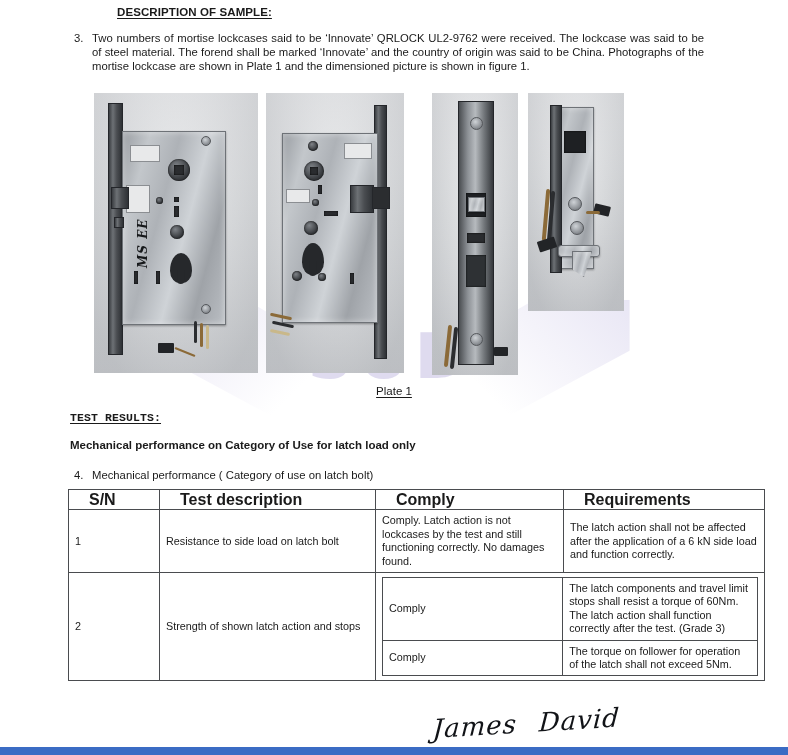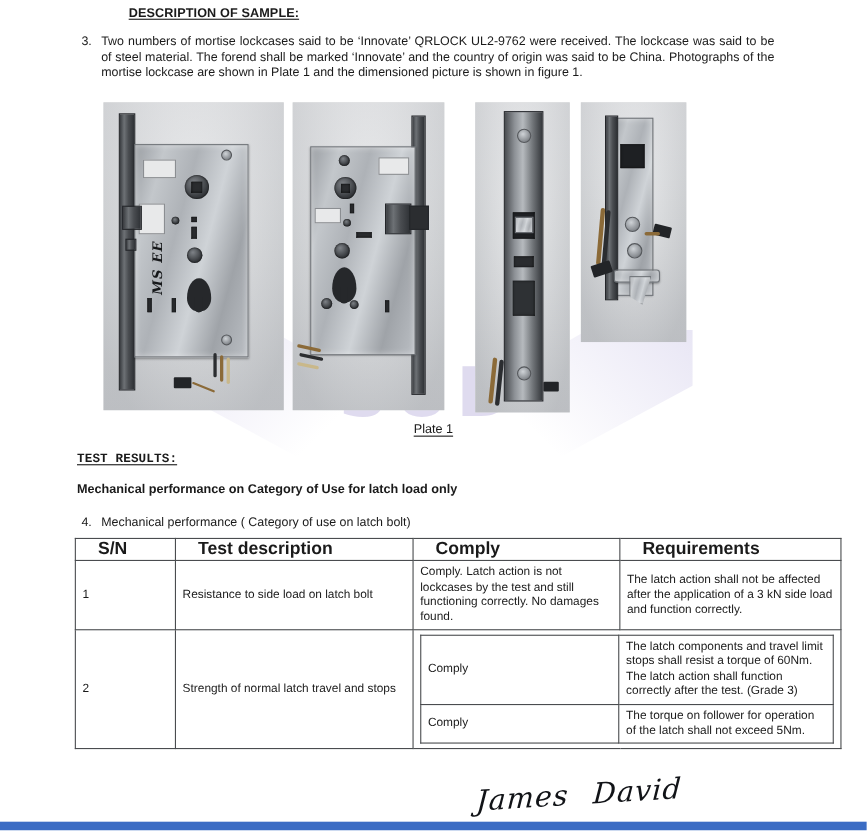--- a/index.html
+++ b/index.html
@@ -374,25 +374,25 @@
       <th class="col-desc">Test description</th>
       <th class="col-res">Comply</th>
       <th class="col-req">Requirements</th>
     </tr>
   </thead>
   <tbody>
     <tr>
       <td class="sn">1</td>
       <td>Resistance to side load on latch bolt</td>
       <td>Comply. Latch action is not lockcases by the test and still functioning correctly. No damages found.</td>
-      <td>The latch action shall not be affected after the application of a 3 kN side load and function correctly.</td>
+      <td>The latch action shall not be affected after the application of a 6 kN side load and function correctly.</td>
     </tr>
     <tr>
       <td class="sn">2</td>
-      <td>Strength of normal latch travel and stops</td>
+      <td>Strength of shown latch action and stops</td>
       <td class="nowrap-cell" colspan="2">
         <table class="nested">
           <tbody>
               <tr>
             <td class="col-res l center">Comply</td>
             <td class="col-req r">The latch components and travel limit stops shall resist a torque of 60Nm. The latch action shall function correctly after the test. (Grade 3)</td>
           </tr>
           <tr>
             <td class="col-res l center">Comply</td>
             <td class="col-req r">The torque on follower for operation of the latch shall not exceed 5Nm.</td>

